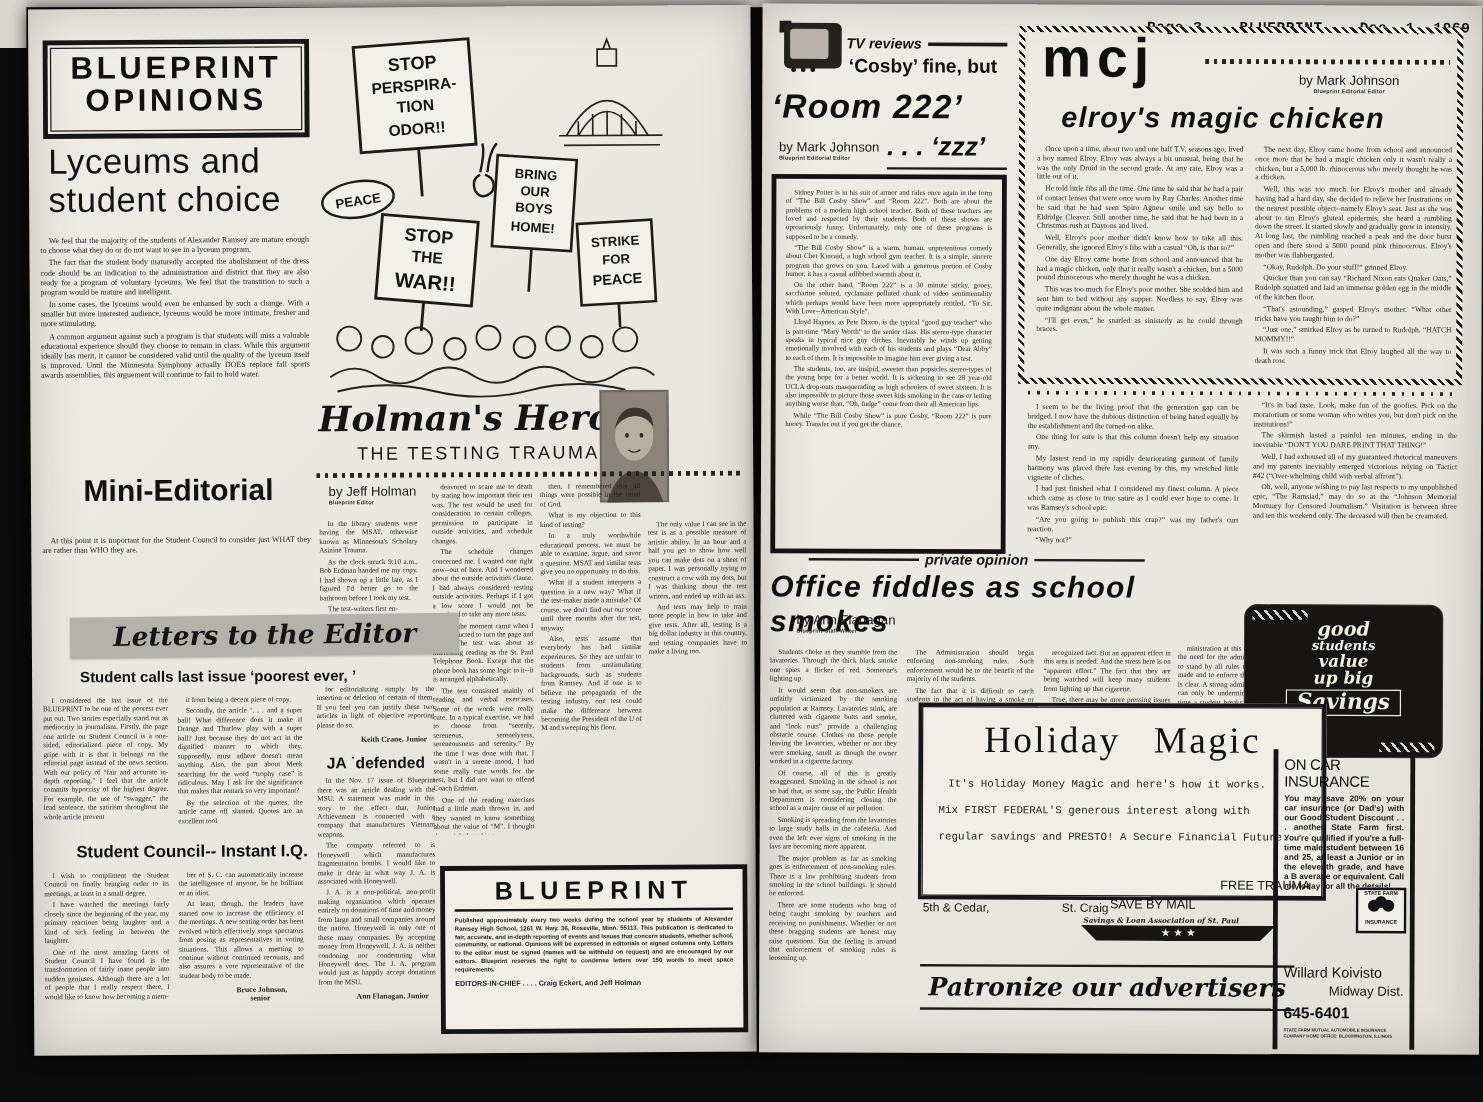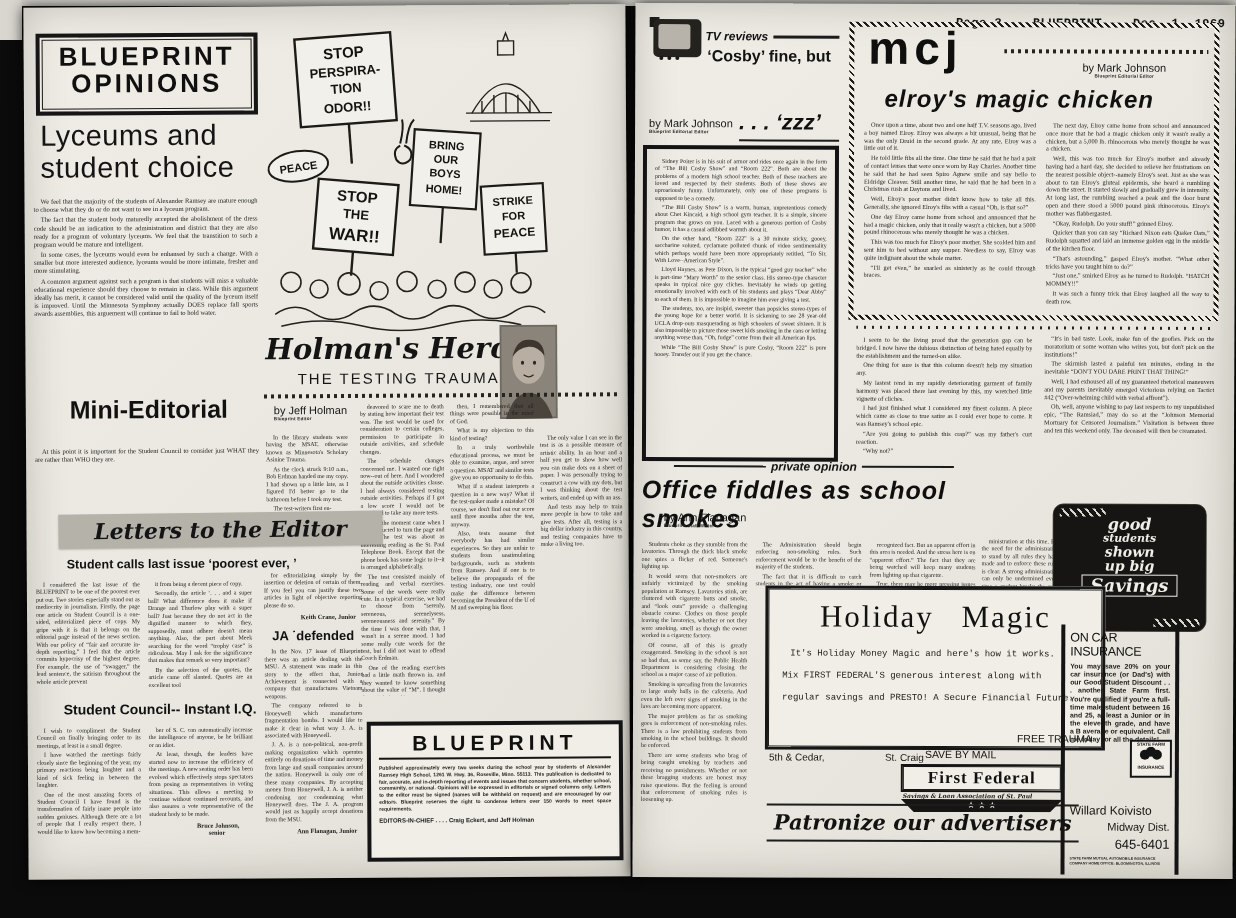--- a/index.html
+++ b/index.html
@@ -255,20 +255,21 @@
       <circle cx="12" cy="41" r="2" fill="#1c1a16"></circle>
       <circle cx="20" cy="41" r="2" fill="#1c1a16"></circle>
       <circle cx="28" cy="41" r="2" fill="#1c1a16"></circle>
     </svg>
   </div>
   <div class="abs label-rules" style="left:70px;top:26px;width:134px;">
     <span style="font-style:italic;font-weight:bold;font-size:12px;color:#131313;white-space:nowrap;">TV  reviews</span>
     <span class="rule" style="flex:1;height:3px;"></span>
   </div>
   <div class="abs" style="left:72px;top:44px;font-size:16px;font-weight:bold;color:#121212;">‘Cosby’ fine, but</div>
+  <div class="abs" style="left:8px;top:70px;font-size:28px;font-weight:bold;font-style:italic;color:#101010;letter-spacing:1px;">‘Room 222’</div>
   <div class="abs" style="left:14px;top:114px;">
     <div class="byline-name">by Mark Johnson</div>
     <div class="byline-role">Blueprint Editorial Editor</div>
   </div>
   <div class="abs" style="left:104px;top:106px;font-size:22px;font-weight:bold;font-style:italic;color:#101010;">. . . ‘zzz’</div>
   <div class="abs rule" style="left:104px;top:136px;width:100px;height:2px;"></div>
 
   <div class="abs tv-box" style="left:8px;top:142px;width:196px;height:316px;box-sizing:border-box;">
     <div class="bt" style="height:292px;font-size:5.9px;">
         <p>Sidney Poiter is in his suit of armor and rides once again in the form of “The Bill Cosby Show” and “Room 222”.  Both are about the problems of a modern high school teacher. Both of these teachers are loved and respected by their students.  Both of these shows are uproariously funny.  Unfortunately, only one of these programs is supposed to be a comedy.</p>
@@ -348,44 +349,43 @@
       <p>The fact that it is difficult to catch students in the act of having a smoke or prove a student was smoking is</p>
     </div>
   <div class="abs bt" style="left:236px;top:538px;width:106px;height:44px;">
       <p>recognized fact.   But an apparent effort in this area is needed. And the stress here is on “apparent effort.”  The fact that they are being watched will keep many students from lighting up that cigarette.</p>
       <p>True, there may be more pressing issues facing the ad-</p>
     </div>
   <div class="abs bt" style="left:348px;top:534px;width:78px;height:82px;">
       <p>ministration at this time.  But the need for the administration to stand by all rules they have made and to enforce these rules is clear.  A strong administration can only be undermined every time a student breaks the rules and gets away with it.</p>
     </div>
 
-  <div class="abs chalk" style="left:404px;top:500px;width:152px;height:126px;margin-left:16px;">
+  <div class="abs chalk" style="left:404px;top:500px;width:164px;height:126px;">
     <div class="hatch" style="left:6px;top:4px;width:46px;height:8px;"></div>
     <div class="hatch" style="right:6px;bottom:4px;width:46px;height:8px;"></div>
     <div class="script" style="color:#f0eee7;font-size:16px;line-height:1.0;padding-top:12px;">good</div>
     <div class="script" style="color:#f0eee7;font-size:11px;line-height:1.05;">students</div>
-    <div class="script" style="color:#f0eee7;font-size:14px;line-height:1.05;">shown</div>
+    <div class="script" style="color:#f0eee7;font-size:14px;line-height:1.05;">value</div>
     <div class="script" style="color:#f0eee7;font-size:14px;line-height:1.05;">up big</div>
     <div class="script" style="color:#f0eee7;font-size:18px;line-height:1.1;display:inline-block;border:1.5px solid #efede6;padding:0 8px;margin-top:1px;">Savings</div>
   </div>
 
   <div class="abs holiday-box" style="left:132px;top:582px;width:340px;height:164px;box-sizing:border-box;background:#f0eee7;">
     <div style="text-align:center;font-family:'Liberation Serif',serif;font-size:31px;color:#121210;margin-top:10px;letter-spacing:2px;word-spacing:18px;">Holiday   Magic</div>
     <div class="mono" style="font-size:9px;color:#23211d;margin:14px 0 0 22px;">It's Holiday Money Magic and here's how it  works.</div>
     <div class="mono" style="font-size:9px;color:#23211d;margin:12px 0 0 14px;">Mix FIRST FEDERAL'S generous interest  along with</div>
     <div class="mono" style="font-size:9px;color:#23211d;margin:12px 0 0 14px;">regular savings and PRESTO!  A  Secure   Financial  Future.</div>
   </div>
 
   <div class="abs" style="left:384px;top:728px;font-size:10.5px;color:#16140f;font-family:'Liberation Sans',sans-serif;">FREE TRAUMA</div>
   <div class="abs" style="left:292px;top:744px;font-size:10.5px;color:#16140f;">SAVE BY MAIL</div>
   <div class="abs" style="left:136px;top:748px;font-size:10px;color:#16140f;">5th &amp; Cedar,</div>
   <div class="abs" style="left:252px;top:748px;font-size:10px;color:#16140f;">St. Craig</div>
 
   <div class="abs" style="left:268px;top:760px;width:162px;height:54px;">
-    <div style="border:2px solid #141414;box-shadow:inset 0 0 0 1px #141414;background:#f0eee7;text-align:center;font-family:'Liberation Serif',serif;font-weight:bold;font-size:17px;letter-spacing:1px;color:#101010;padding:2px 0;">First Federal</div>
     <div class="script" style="font-size:6px;color:#1c1a16;text-align:left;padding-left:2px;">Savings &amp; Loan Association of St. Paul</div>
     <div style="background:#171513;color:#f0eee7;font-size:9px;text-align:center;clip-path:polygon(0 0,100% 0,92% 100%,8% 100%);line-height:13px;height:13px;">★  ★  ★</div>
   </div>
 
   <div class="abs" style="left:134px;top:800px;width:312px;">
     <div class="rule" style="height:2px;width:100%;"></div>
     <div class="script" style="font-size:21px;text-align:center;padding:4px 0 5px;color:#121212;">Patronize  our  advertisers</div>
     <div class="rule" style="height:2px;width:100%;"></div>
   </div>
 
@@ -398,16 +398,16 @@
         <svg width="26" height="14" viewBox="0 0 26 14">
             <circle cx="7" cy="8" r="5" fill="#141414"></circle>
             <circle cx="19" cy="8" r="5" fill="#141414"></circle>
             <circle cx="13" cy="5" r="5" fill="#141414"></circle>
           </svg>
         <div style="font-size:4.5px;font-weight:bold;color:#141414;">INSURANCE</div>
       </div>
     </div>
     <div style="font-size:12px;color:#15130f;margin-top:60px;">Willard Koivisto</div>
     <div style="font-size:11px;color:#15130f;margin-top:3px;text-align:right;">Midway Dist.</div>
-    <div style="font-size:13px;font-weight:normal;color:#111;margin-top:4px;text-align:right;">645-6401</div>
+    <div style="font-size:13px;font-weight:bold;color:#111;margin-top:4px;">645-6401</div>
     <div style="font-size:3.6px;font-weight:bold;color:#2a2824;margin-top:5px;line-height:1.3;">STATE FARM MUTUAL AUTOMOBILE INSURANCE COMPANY HOME OFFICE: BLOOMINGTON, ILLINOIS</div>
   </div>
 </div>
 
 </body></html>

